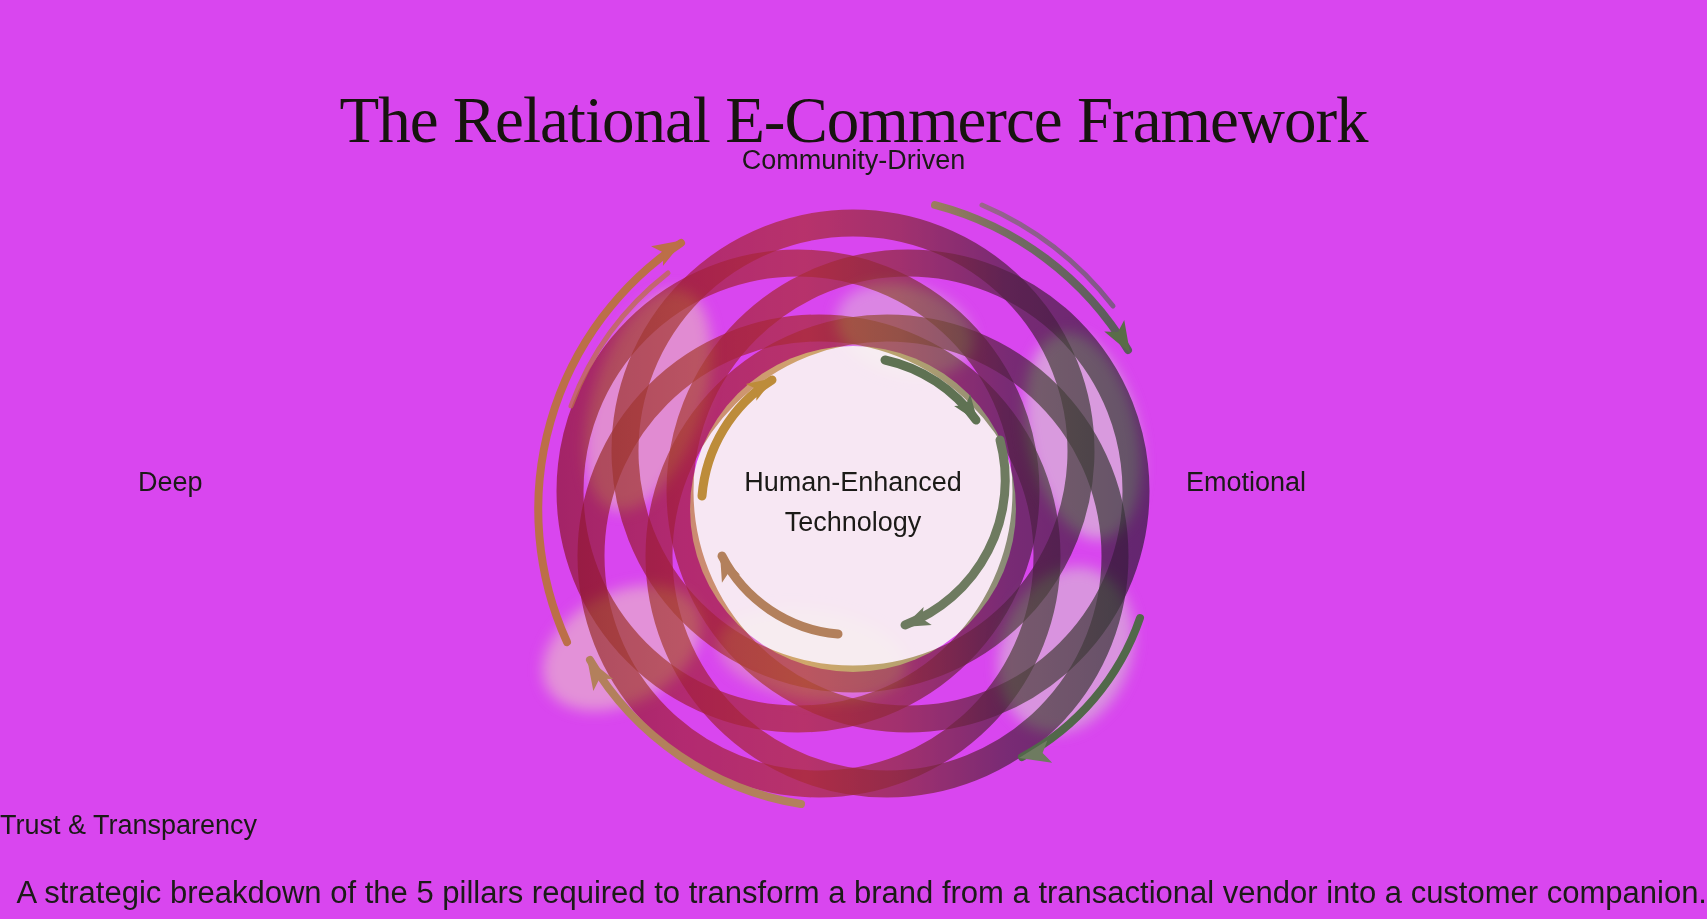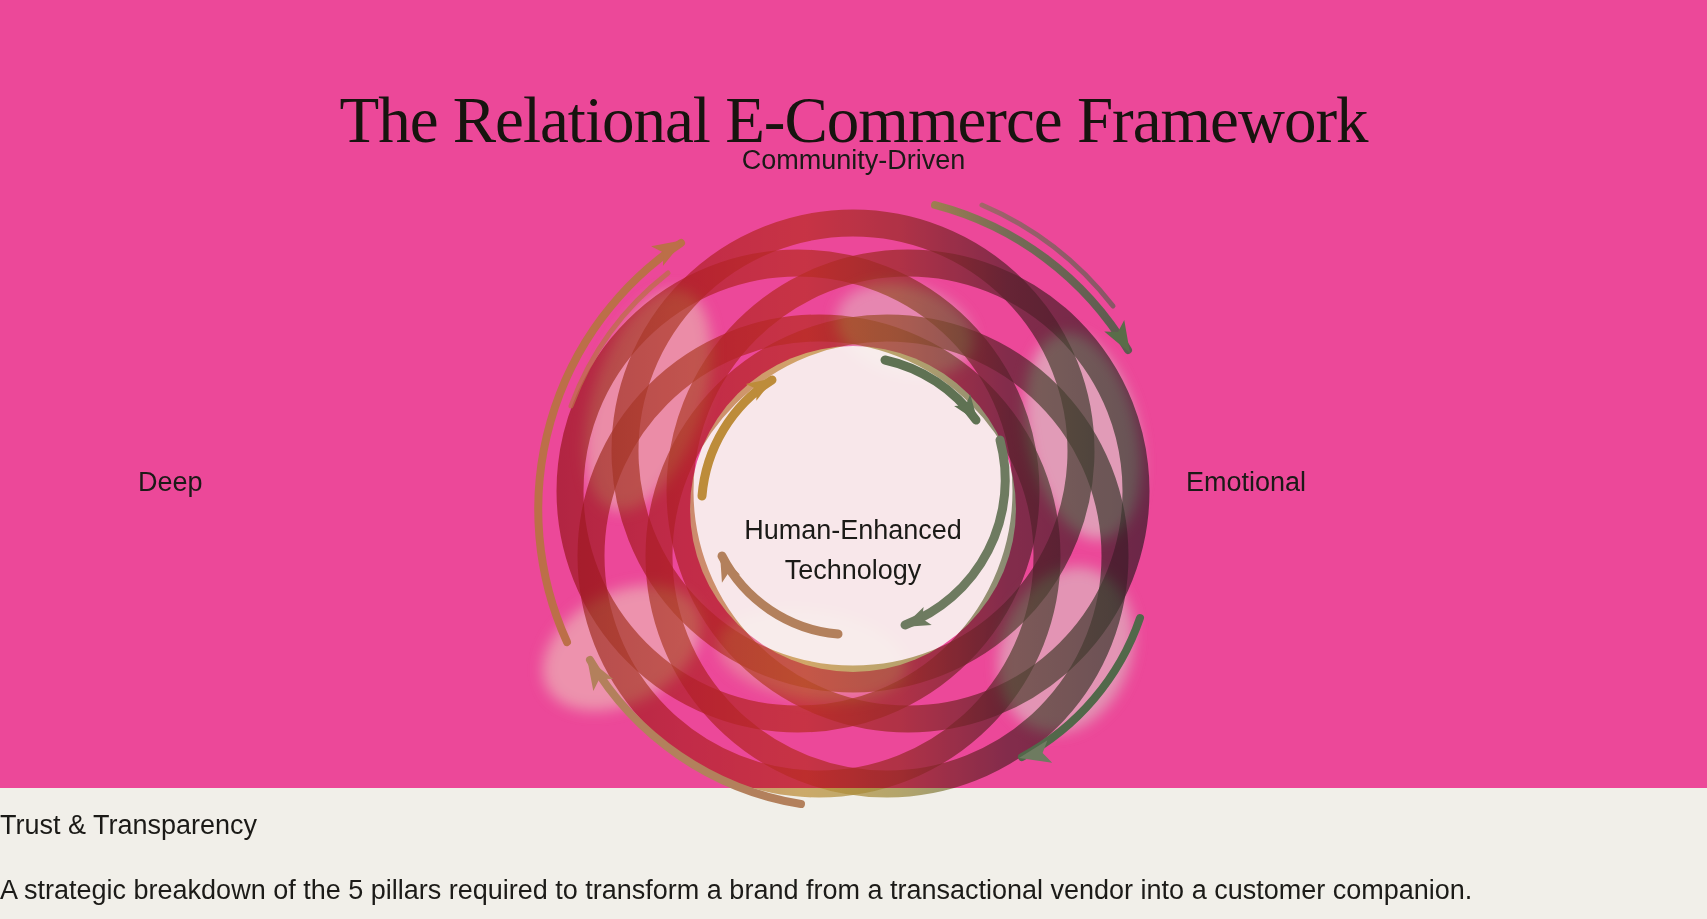--- a/index.html
+++ b/index.html
@@ -1,31 +1,31 @@
 <!DOCTYPE html>
 <html><head>
 <meta charset="utf-8">
 <style>
   html,body{margin:0;padding:0;background:#f1efe9;width:1707px;height:919px;overflow:hidden;}
-  .canvas{position:relative;width:1707px;height:788px;background:#ec4899;
+  .canvas{position:relative;width:1707px;height:919px;background:#d946ef;
           font-family:"Liberation Sans",sans-serif;color:#1b1a17;}
   .title{position:absolute;left:0;right:0;top:42px;text-align:center;
          font-family:"Liberation Serif",serif;font-weight:400;font-size:65px;
          letter-spacing:-1px;color:#17140f;line-height:1.05;}
   .knot-svg{position:absolute;left:0;top:0;}
   .node-label{position:absolute;font-size:27px;line-height:40px;color:#1b1a17;
               font-weight:400;}
   .node-label span{display:block;}
   .label-top{left:0;right:0;top:140px;text-align:center;}
   .label-left{left:138px;width:400px;top:462px;}
   .label-right{left:1170px;width:420px;top:462px;text-align:left;margin-left:16px;}
   .label-bottom{left:0;right:0;top:805px;text-align:left;}
-  .label-center{left:653px;width:400px;top:462px;text-align:center;margin-top:48px;}
-  .caption{position:absolute;left:0;right:0;top:875px;text-align:left;
-           font-size:27px;color:#1c1b18;}
+  .label-center{left:653px;width:400px;top:462px;text-align:center;}
+  .caption{position:absolute;left:0;right:0;top:875px;text-align:right;
+           font-size:31px;color:#1c1b18;}
 </style>
 </head>
 <body>
 
 <div class="canvas">
 
   <svg class="knot-svg" width="1707" height="919" viewBox="0 0 1707 919">
     <defs>
       <linearGradient id="knotg" gradientUnits="userSpaceOnUse" x1="555" y1="0" x2="1150" y2="0">
         <stop offset="0" stop-color="#a85136"></stop>

